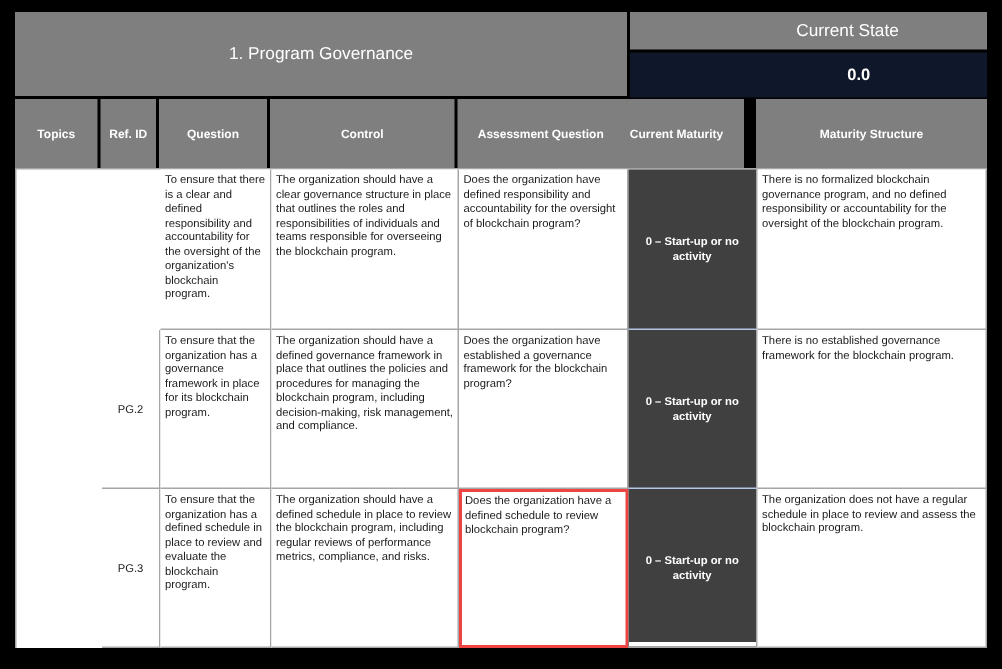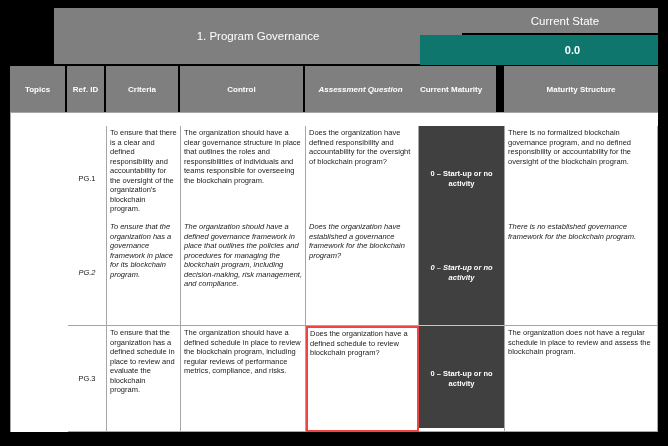--- a/index.html
+++ b/index.html
@@ -7,46 +7,46 @@
     position:relative; width:668px; height:446px; background:#000;
     overflow:hidden; font-family:"Liberation Sans", sans-serif;
     -webkit-font-smoothing:antialiased;
   }
   .sheet { position:absolute; left:10px; top:8px; width:648px; height:424px; }
 
   
   .title-cell {
     position:absolute; left:0; top:0; width:408px; height:56px;
     background:#7f7f7f; color:#fff; font-size:11.5px;
-    display:flex; align-items:center; justify-content:center;margin-left:44px;
+    display:flex; align-items:center; justify-content:center;
   }
   .cs-label {
     position:absolute; left:410px; top:0; width:238px; height:25px;
     box-sizing:border-box; padding-left:52px;
     background:#7f7f7f; color:#fff; font-size:11.5px;
     display:flex; align-items:center; justify-content:center;
   }
   .cs-value {
     position:absolute; left:410px; top:27px; width:238px; height:30px;
     box-sizing:border-box; padding-left:67px;
-    background:#0f766e; color:#fff; font-size:11px; font-weight:bold;
+    background:#0f172a; color:#fff; font-size:11px; font-weight:bold;
     display:flex; align-items:center; justify-content:center;
   }
 
   
   .hcell {
     position:absolute; top:58px; height:46px; background:#7f7f7f;
     color:#fff; font-weight:bold; font-size:8px; line-height:9px;
     display:flex; align-items:center; justify-content:center; text-align:center;
   }
   .h-topics { left:0;   width:55px; }
   .h-refid  { left:57px;  width:37px; }
   .h-obj    { left:96px;  width:72px; }
   .h-ctrl   { left:170px; width:123px; }
-  .h-aq     { left:295px; width:111px;font-style:italic; }
+  .h-aq     { left:295px; width:111px; }
   .h-cmat   { left:396px; width:90px; }
   .h-mcrit  { left:494px; width:154px; }
 
   
   .tbody {
     position:absolute; left:0; top:104px; width:648px; height:320px;
     box-sizing:border-box; background:#fff;
     border-left:1px solid #a6a6a6; border-top:1px solid #a6a6a6;
   }
   .cell {
@@ -59,22 +59,22 @@
     display:flex; align-items:center; justify-content:center;
     text-align:center; padding:1px;
   }
   .topics-cell { left:0; top:0; width:57px; height:319px; }
   .c-refid { left:57px;  width:39px; }
   .c-obj   { left:96px;  width:74px; }
   .c-ctrl  { left:170px; width:125px; }
   .c-aq    { left:295px; width:113px; }
   .c-cmat  { left:408px; width:86px; }
   .c-mcrit { left:494px; width:153px; }
-  .r1 { top:13px;     height:107px; }
-  .r2 { top:107px; height:106px;font-style:italic; }
+  .r1 { top:0;     height:107px; }
+  .r2 { top:107px; height:106px; }
   .r3 { top:213px; height:106px; }
 
   .maturity {
     background:#404040; color:#fff; font-weight:bold;
     font-size:7.5px; line-height:10px;
     display:flex; align-items:center; justify-content:center;
     text-align:center; padding:0 8px;
   }
   .maturity.mid { border-bottom-color:#b4c6e7; }          
   .maturity.last { box-shadow: inset 0 -3px 0 #ffffff; }  
@@ -86,30 +86,29 @@
 
 <div class="stage">
   <div class="sheet">
 
     <div class="title-cell">1. Program Governance</div>
     <div class="cs-label">Current State</div>
     <div class="cs-value">0.0</div>
 
     <div class="hcell h-topics">Topics</div>
     <div class="hcell h-refid">Ref. ID</div>
-    <div class="hcell h-obj">Criteria</div>
+    <div class="hcell h-obj">Question</div>
     <div class="hcell h-ctrl">Control</div>
     <div class="hcell h-aq">Assessment Question</div>
     <div class="hcell h-cmat">Current Maturity</div>
     <div class="hcell h-mcrit">Maturity Structure</div>
 
     <div class="tbody">
 
 
-      <div class="cell centered c-refid r1">PG.1</div>
       <div class="cell c-obj r1">To ensure that there is a clear and defined responsibility and accountability for the oversight of the organization's blockchain program.</div>
       <div class="cell c-ctrl r1">The organization should have a clear governance structure in place that outlines the roles and responsibilities of individuals and teams responsible for overseeing the blockchain program.</div>
       <div class="cell c-aq r1">Does the organization have defined responsibility and accountability for the oversight of blockchain program?</div>
       <div class="cell maturity mid c-cmat r1">0 – Start-up or no activity</div>
       <div class="cell c-mcrit r1">There is no formalized blockchain governance program, and no defined responsibility or accountability for the oversight of the blockchain program.</div>
 
       <div class="cell centered c-refid r2">PG.2</div>
       <div class="cell c-obj r2">To ensure that the organization has a governance framework in place for its blockchain program.</div>
       <div class="cell c-ctrl r2">The organization should have a defined governance framework in place that outlines the policies and procedures for managing the blockchain program, including decision-making, risk management, and compliance.</div>
       <div class="cell c-aq r2">Does the organization have established a governance framework for the blockchain program?</div>

